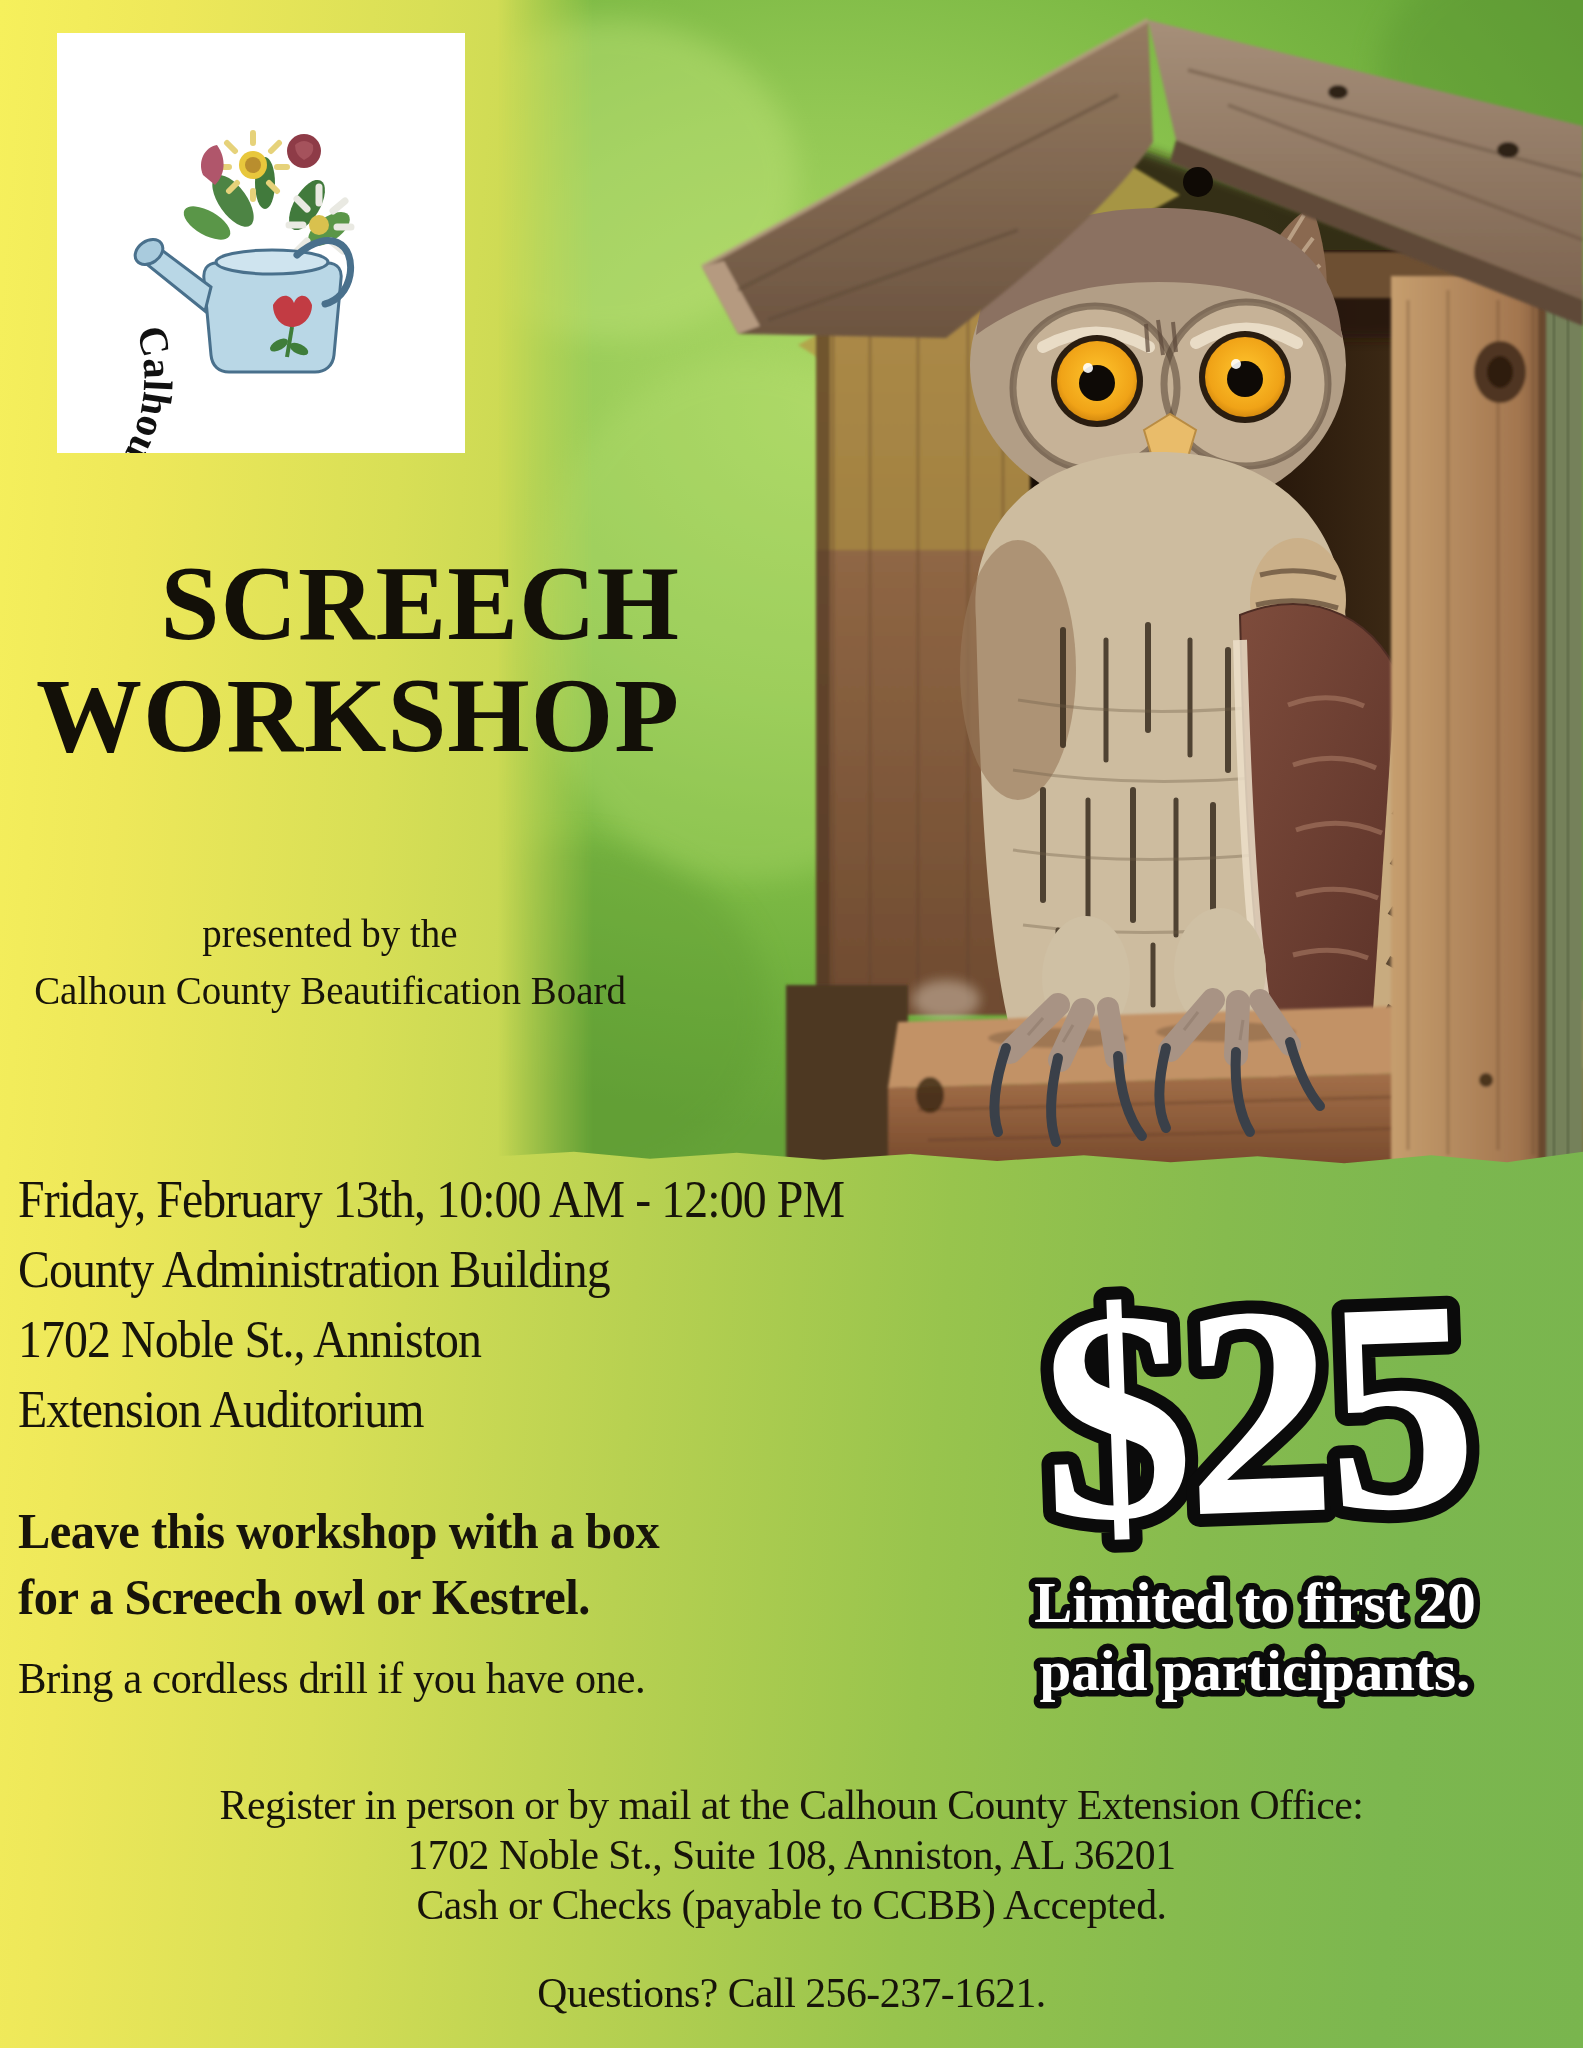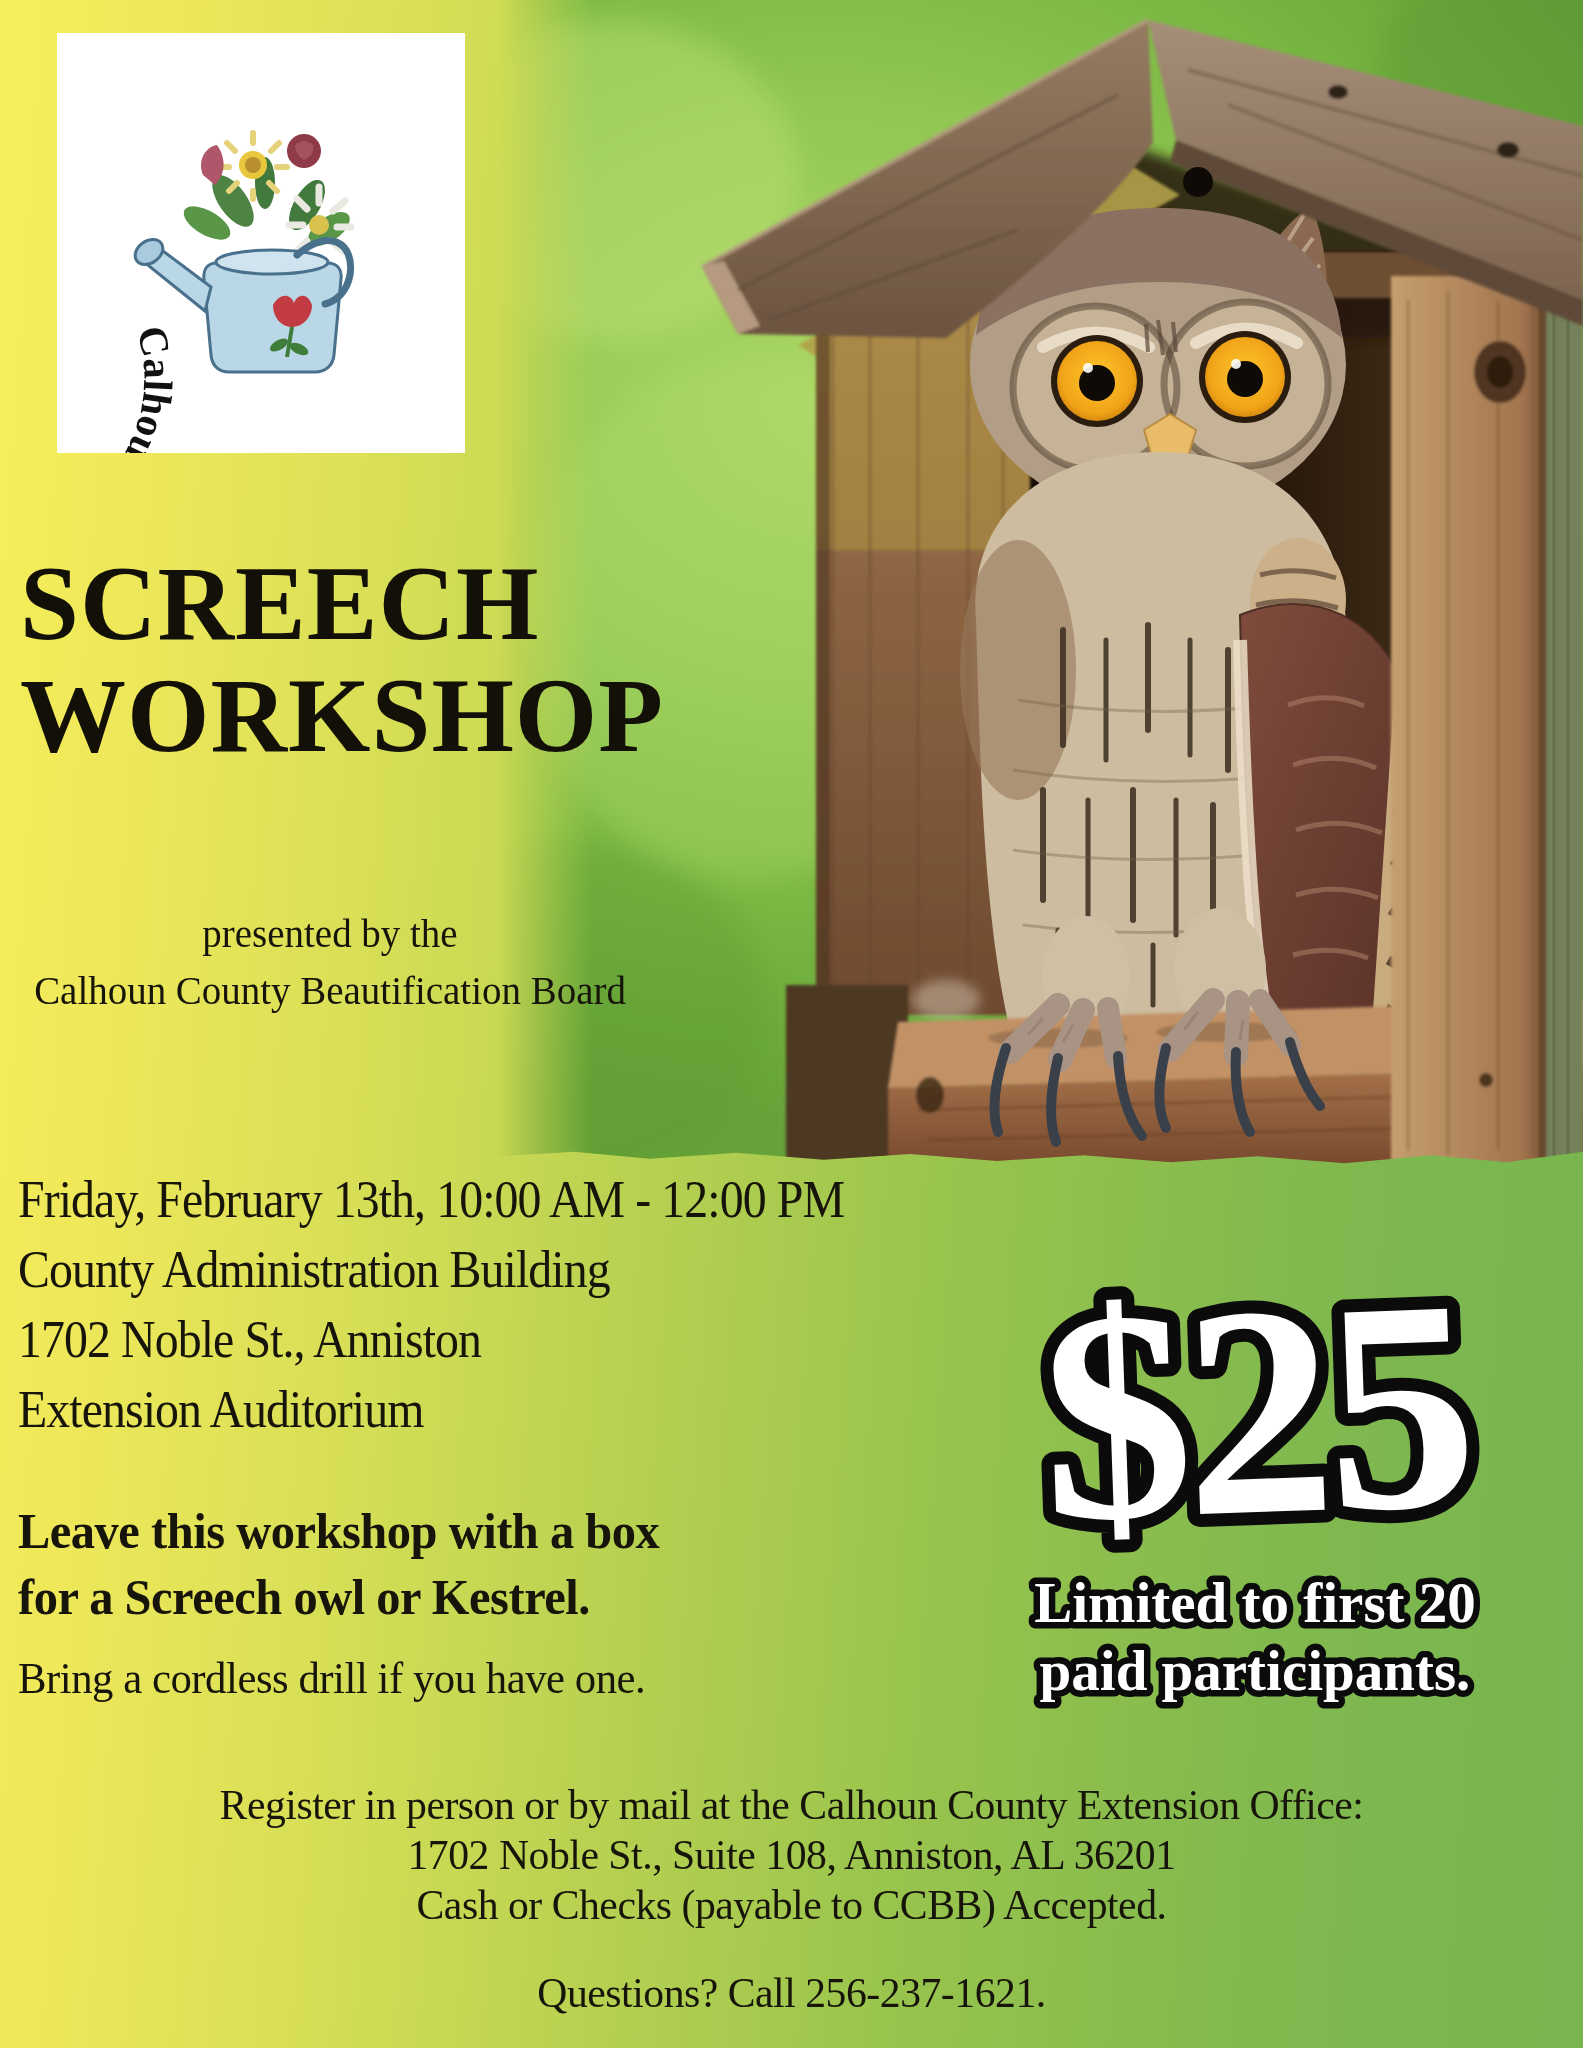--- a/index.html
+++ b/index.html
@@ -7,21 +7,21 @@
   .flyer{position:relative;width:1583px;height:2048px;overflow:hidden;
     background:linear-gradient(94deg,#f6f05c 0%,#eee85a 10%,#d8df56 25%,#b8d151 42%,#98c44d 60%,#86bb4e 76%,#7cb74f 88%,#79b54e 100%);
     color:#17140a;}
   .photo{position:absolute;left:498px;top:0;width:1085px;height:1168px;
     background:radial-gradient(900px 720px at 30% 35%,#abd765 0%,#93c854 40%,#7cb944 66%,#6dac3c 86%,#65a238 100%);
     -webkit-mask-image:linear-gradient(to right,transparent 0,#000 95px);
     mask-image:linear-gradient(to right,transparent 0,#000 95px);
     clip-path:polygon(0 0,100% 0,100% 98.6%,93% 99.5%,86% 98.9%,78% 99.6%,70% 99.0%,62% 99.5%,54% 98.9%,46% 99.4%,38% 98.8%,30% 99.3%,22% 98.7%,14% 99.2%,7% 98.6%,0 99.0%);}
   .photo svg{position:absolute;left:0;top:0;}
   .logo{position:absolute;left:57px;top:33px;width:408px;height:420px;background:#fff;}
-  .title{position:absolute;left:20px;top:548px;width:660px;text-align:left;
+  .title{position:absolute;left:20px;top:548px;width:660px;text-align:right;
     font-size:106px;font-weight:bold;line-height:112px;letter-spacing:1px;color:#131008;}
   .presented{position:absolute;left:0;top:905px;width:660px;text-align:center;
     font-size:41px;line-height:57px;transform:scaleX(.95);}
   .details{position:absolute;left:18px;top:1165px;font-size:52px;line-height:70px;
     letter-spacing:-1px;transform:scaleX(.92);transform-origin:left top;}
   .highlight{position:absolute;left:18px;top:1498px;font-size:51px;font-weight:bold;
     line-height:66px;letter-spacing:-.5px;transform:scaleX(.95);transform-origin:left top;}
   .note{position:absolute;left:18px;top:1652px;font-size:45px;letter-spacing:-.5px;
     transform:scaleX(.95);transform-origin:left top;}
   .register{position:absolute;left:0;top:1780px;width:1583px;text-align:center;

